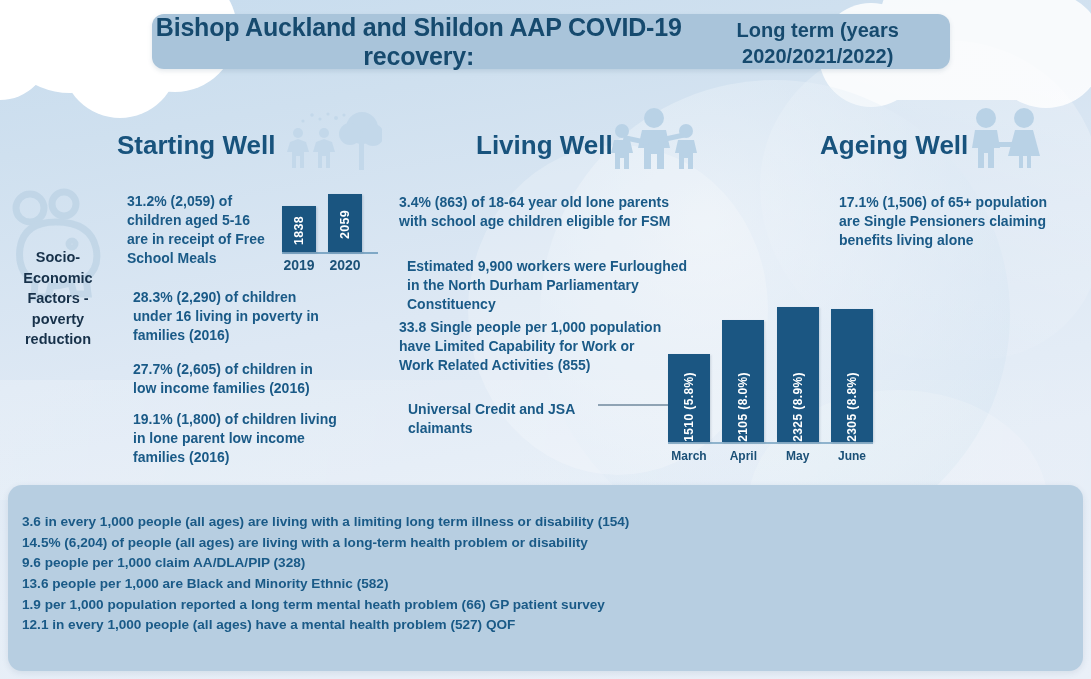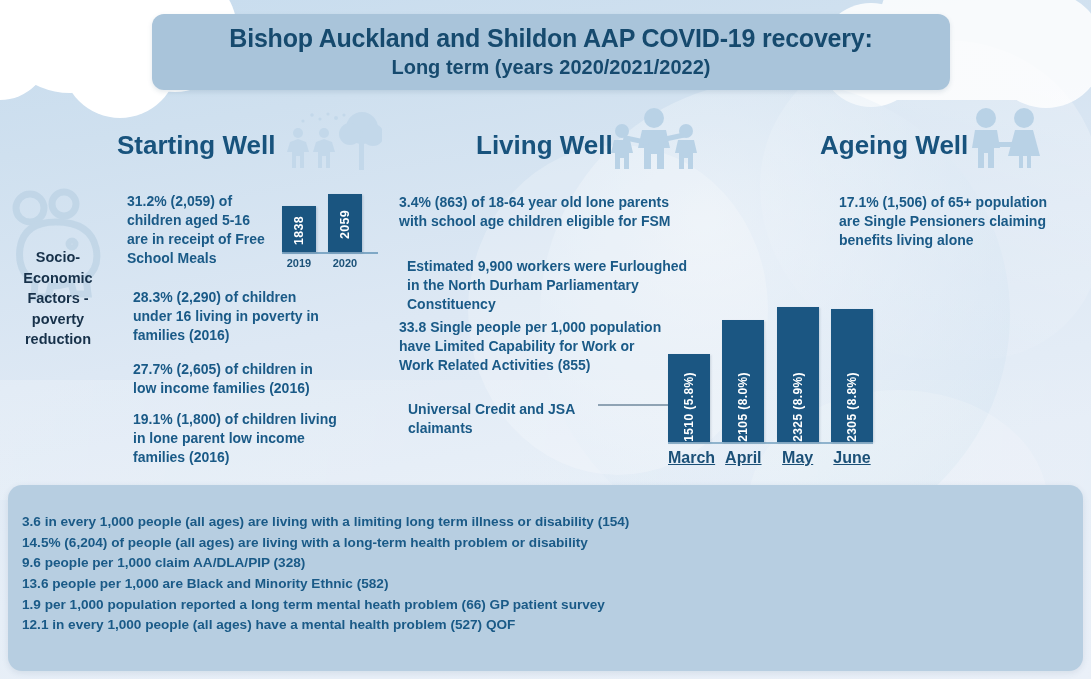--- a/index.html
+++ b/index.html
@@ -42,25 +42,25 @@
     border-radius: 50% 50% 40% 60%;
   }
   .diag {
     left: 0px; top: 380px; width: 1091px; height: 120px;
     background: linear-gradient(95deg, rgba(255,255,255,0.18), rgba(255,255,255,0.02));
   }
 
   
   .banner {
     position: absolute; left: 152px; top: 14px;
-    width: 798px; height: 76px;
+    width: 798px; height: 55px;
     background: #a9c4da;
     border-radius: 12px;
     box-shadow: 0 2px 5px rgba(60,90,120,0.14);
-    display: flex; flex-direction: column;
+    display: flex; 
     align-items: center; justify-content: center;
     color: #164a6e;
     text-align: center;
   }
   .banner-l1 { font-size: 25px; font-weight: 700; letter-spacing: -0.2px; line-height: 1.15; }
   .banner-l2 { font-size: 20px; font-weight: 700; line-height: 1.3; margin-top: 2px; }
 
   
   .sec-head {
     position: absolute;
@@ -97,42 +97,42 @@
   }
   #fsm-chart .bar span {
     writing-mode: vertical-rl; transform: rotate(180deg);
     color: #fff; font-size: 12.5px; font-weight: 700; letter-spacing: 0.3px;
     padding-bottom: 3px;
   }
   #fsm-chart .axis { height: 2px; background: #7fa8c6; width: 96px; }
   #fsm-chart .labels { display: flex; gap: 12px; margin-top: 3px; }
   #fsm-chart .labels span {
     width: 34px; text-align: center;
-    font-size: 11px; font-weight: 700; color: #1c5278;
+    font-size: 14px; font-weight: 700; color: #1c5278;
   }
 
   
   #uc-chart { position: absolute; left: 668px; top: 300px; width: 205px; height: 170px; }
   #uc-chart .plot { position: relative; height: 142px; display: flex; align-items: flex-end; justify-content: space-between; }
   #uc-chart .bcol { width: 42px; display: flex; flex-direction: column; align-items: center; }
   #uc-chart .bar {
     width: 42px; background: #1b5682;
     display: flex; align-items: flex-end; justify-content: center;
     box-shadow: 1px 1px 2px rgba(40,70,100,0.18);
   }
   #uc-chart .bar span {
     writing-mode: vertical-rl; transform: rotate(180deg);
     color: #fff; font-size: 12px; font-weight: 700; letter-spacing: 0.4px;
     padding-bottom: 6px; white-space: nowrap;
   }
   #uc-chart .axis { height: 2px; background: #8fb3cd; width: 205px; }
   #uc-chart .labels { display: flex; justify-content: space-between; margin-top: 5px; }
   #uc-chart .labels span {
     width: 42px; text-align: center;
-    font-size: 16px; font-weight: 700; color: #1b5077; text-decoration: underline;
+    font-size: 12px; font-weight: 700; color: #1b5077;
   }
   #uc-arrow { position: absolute; left: 598px; top: 399px; width: 78px; height: 12px; }
 
   
   #bottom-panel {
     position: absolute; left: 8px; top: 485px;
     width: 1075px; height: 186px;
     background: #b7cee1; border-radius: 14px;
     box-shadow: 0 2px 6px rgba(60,90,120,0.12);
   }

